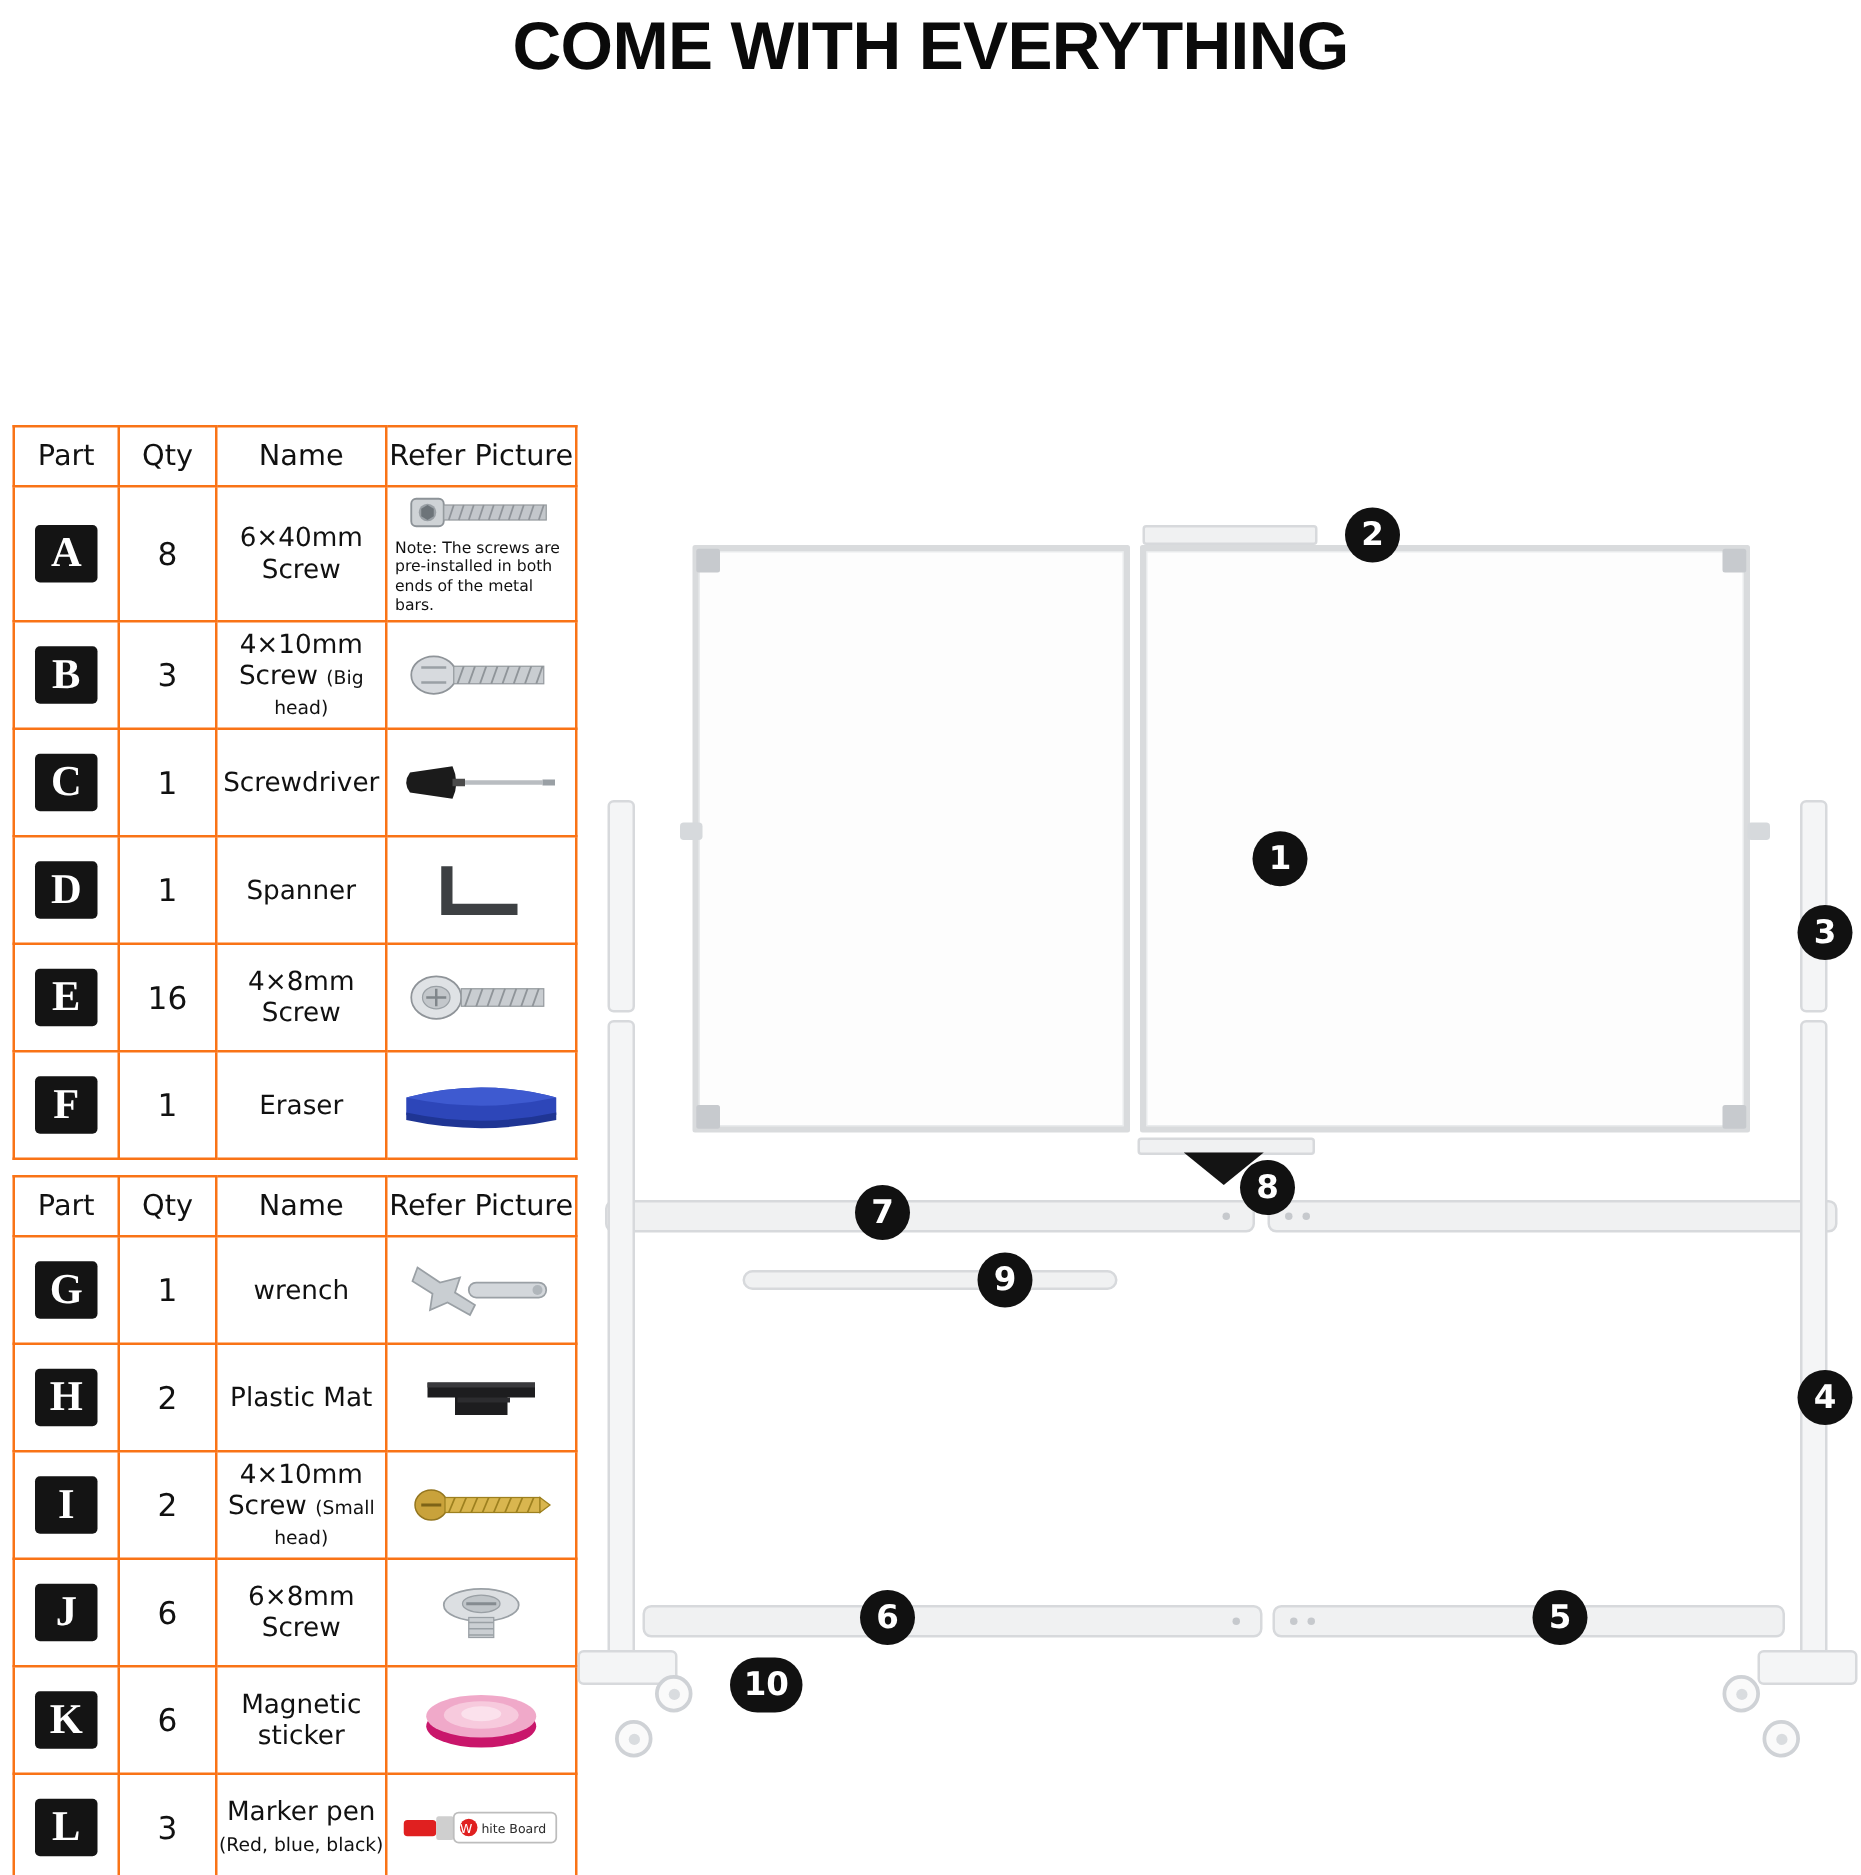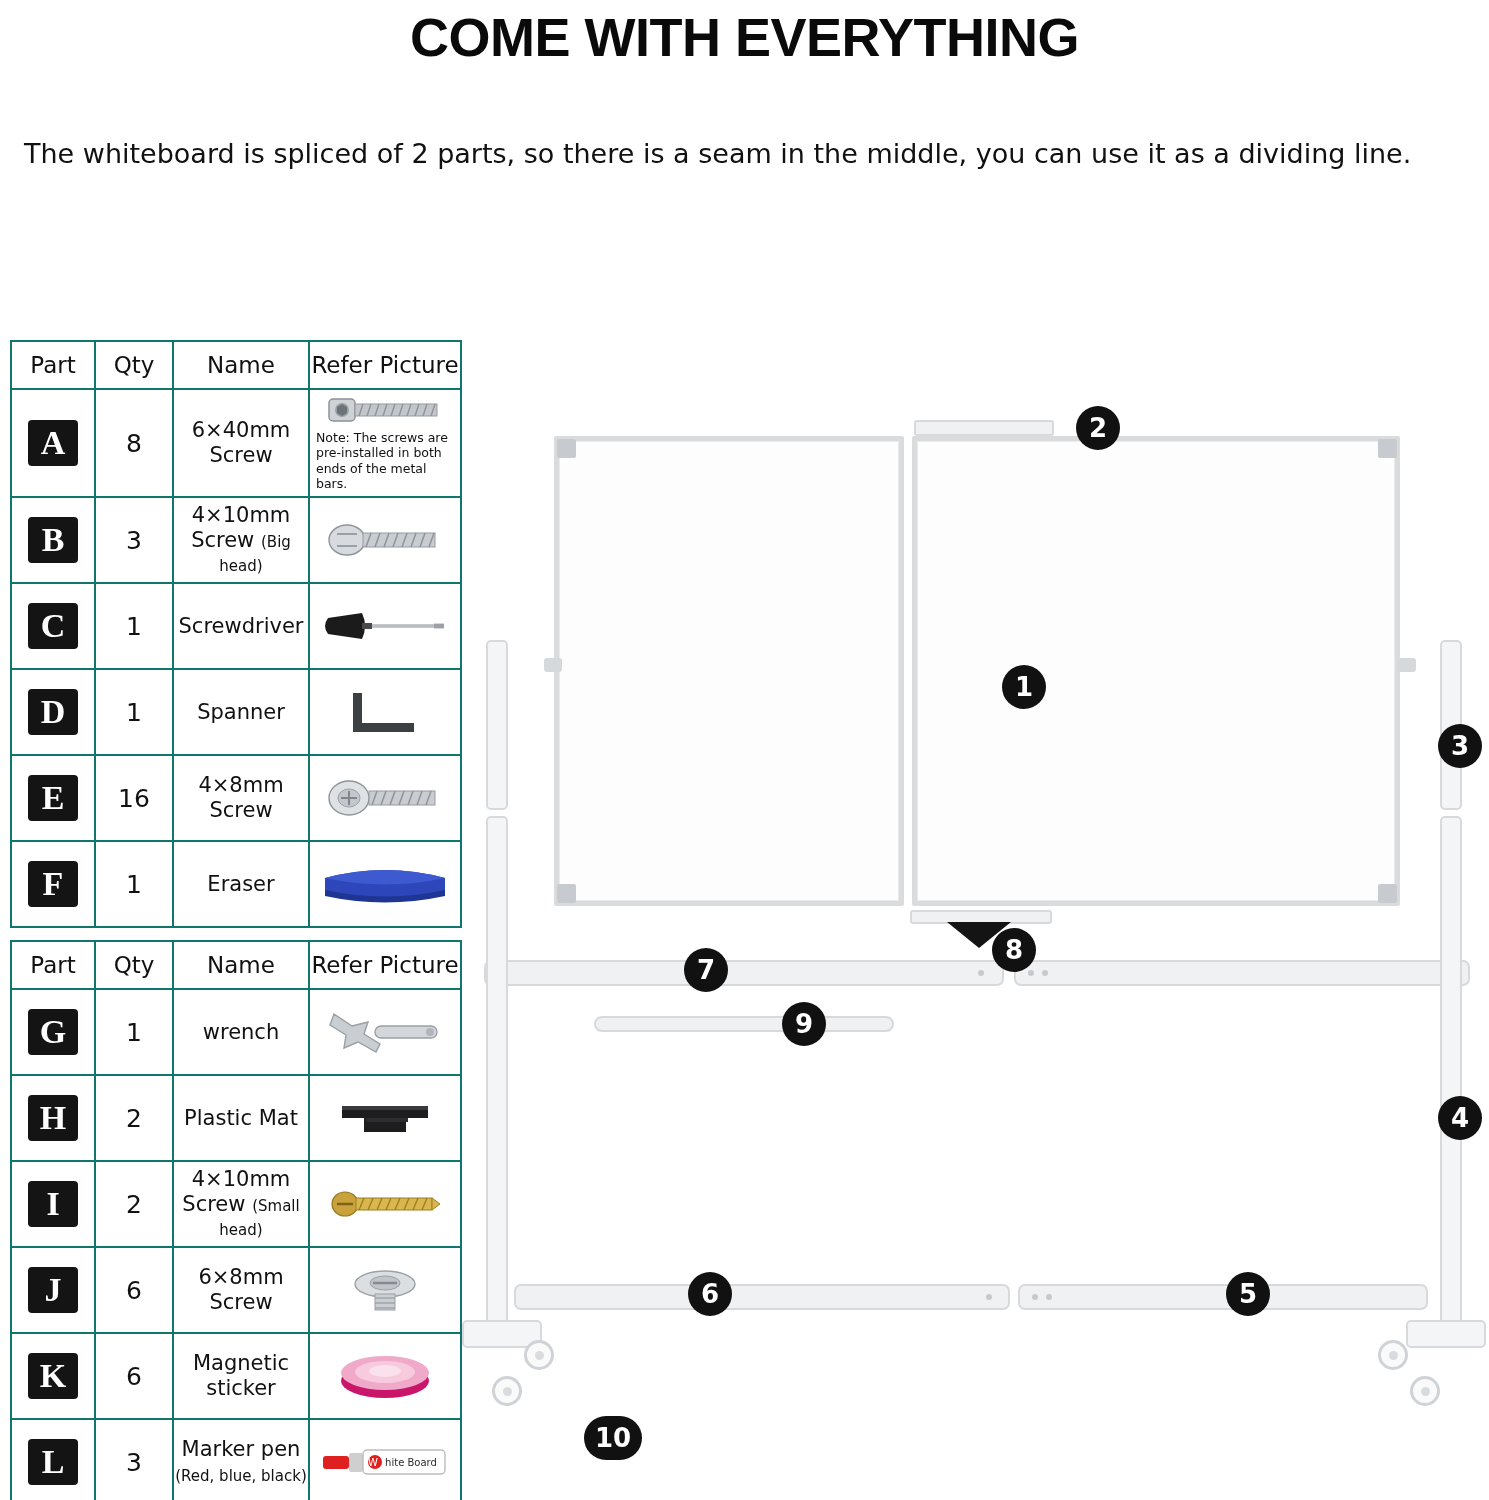--- a/index.html
+++ b/index.html
@@ -42,21 +42,21 @@
   #header-sub div { white-space: nowrap; }
 
   
   .parts-table {
     position: absolute;
     border-collapse: collapse;
     table-layout: fixed;
     background: #fff;
   }
   .parts-table td, .parts-table th {
-    border: 2px solid #0f766e;
+    border: 2px solid #f97316;
     padding: 0;
     text-align: center;
     vertical-align: middle;
     font-weight: normal;
     margin-top: 25px;
   }
   .parts-table .hdr {
     font-size: 23px;
     font-family: "DejaVu Sans", sans-serif;
     height: 46px;
@@ -174,21 +174,20 @@
     width: 6px; height: 6px;
     border-radius: 50%;
     background: #c6c9cd;
   }
 </style>
 </head>
 <body>
 
 <div id="header-title">COME WITH EVERYTHING</div>
 <div id="header-sub">
-  <div>The whiteboard is spliced of 2 parts, so there is a seam in the middle, you can use it as a dividing line.</div>
 </div>
 
 <table class="parts-table" id="tbl-upper" style="left:10px; top:340px; width:440px;">
   <colgroup>
     <col class="col-part">
       <col class="col-qty">
       <col class="col-name">
       <col class="col-pic">
   </colgroup>
   <tbody>
@@ -544,14 +543,14 @@
 
   <div class="callout" style="left:540px; top:335px;">1</div>
   <div class="callout" style="left:614px; top:76px;">2</div>
   <div class="callout" style="left:976px; top:394px;">3</div>
   <div class="callout" style="left:976px; top:766px;">4</div>
   <div class="callout" style="left:764px; top:942px;">5</div>
   <div class="callout" style="left:226px; top:942px;">6</div>
   <div class="callout" style="left:222px; top:618px;">7</div>
   <div class="callout" style="left:530px; top:598px;">8</div>
   <div class="callout" style="left:320px; top:672px;">9</div>
-  <div class="callout wide" style="left:122px; top:1086px;">10</div>
+  <div class="callout wide" style="left:122px; top:996px;">10</div>
 </div>
 
 </body></html>

